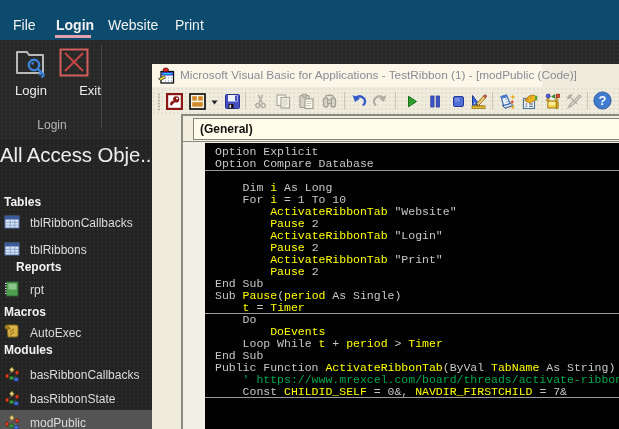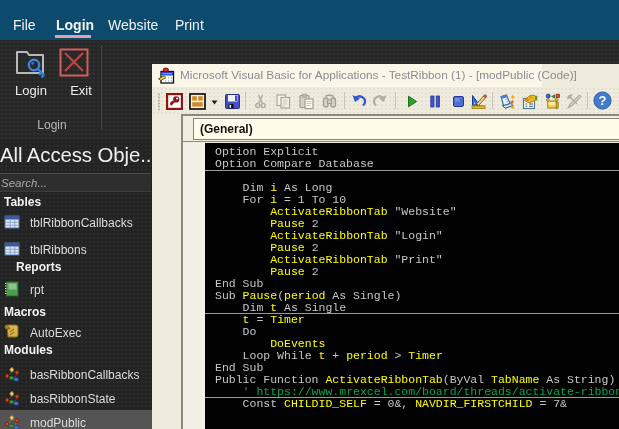--- a/index.html
+++ b/index.html
@@ -53,35 +53,32 @@
       <circle cx="20" cy="17" r="5.2" fill="none" stroke="#3b82d8" stroke-width="2.4"></circle>
       <circle cx="18.6" cy="15.4" r="1.3" fill="#3b82d8"></circle>
       <path d="M24 21 l6 6 M27.5 24.5 l-2.4 2.4 M30 27 l-2.4 2.4" stroke="#3b82d8" stroke-width="2.4" fill="none"></path>
     </svg>
 
     <svg class="abs" style="left:59px;top:8px" width="30" height="29" viewBox="0 0 30 29">
       <rect x="1.5" y="1.5" width="27" height="26" fill="none" stroke="#d25e5e" stroke-width="2"></rect>
       <path d="M6 5 L24 23 M24 5 L6 23" stroke="#c04545" stroke-width="2.2"></path>
     </svg>
     <div class="btnlabel" style="left:1px;">Login</div>
-    <div class="btnlabel" style="left:51px;">Exit</div>
+    <div class="btnlabel" style="left:60px;">Exit</div>
     <div id="grouplabel">Login</div>
   </div>
   <div class="abs" id="tabbar">
     <span class="tab" style="left:13px;">File</span>
     <span class="tab" style="left:56px;font-weight:bold;">Login</span>
     <span class="tab" style="left:108px;">Website</span>
     <span class="tab" style="left:175px;">Print</span>
     <div id="underline"></div>
   </div>
   <div class="abs" id="nav">
     <div id="navtitle">All Access Obje...</div>
-    <div id="searchbox">
-        <span>Search...</span>
-      </div>
     <div id="selrow"></div>
     <div class="navhead" style="top:55px;">Tables</div>
     <svg class="navicon" style="top:74px;" viewBox="0 0 16 16">
         <rect x="1" y="2" width="14" height="12" fill="#dce6f6" stroke="#5577aa"></rect>
         <rect x="1" y="2" width="14" height="3.5" fill="#3a5a9c"></rect>
         <path d="M6.2 5.5 V14 M10.8 5.5 V14 M1 8.3 H15 M1 11.2 H15" stroke="#8aa4cc" stroke-width="1" fill="none"></path>
       </svg>
     <div class="navitem" style="top:76px;">tblRibbonCallbacks</div>
     <svg class="navicon" style="top:101px;" viewBox="0 0 16 16">
         <rect x="1" y="2" width="14" height="12" fill="#dce6f6" stroke="#5577aa"></rect>
@@ -288,21 +285,20 @@
 <div>    Dim <span class="y">i</span> As Long</div>
 <div>    For <span class="y">i</span> = 1 To 10</div>
 <div>        <span class="y">ActivateRibbonTab</span> "Website"</div>
 <div>        <span class="y">Pause</span> 2</div>
 <div>        <span class="y">ActivateRibbonTab</span> "Login"</div>
 <div>        <span class="y">Pause</span> 2</div>
 <div>        <span class="y">ActivateRibbonTab</span> "Print"</div>
 <div>        <span class="y">Pause</span> 2</div>
 <div>End Sub</div>
 <div>Sub <span class="y">Pause</span>(<span class="y">period</span> As Single)</div>
-<div>    Dim <span class="y">t</span> As Single</div>
 <div>    <span class="y">t</span> = <span class="y">Timer</span></div>
 <div>    Do</div>
 <div>        <span class="y">DoEvents</span></div>
 <div>    Loop While <span class="y">t</span> + <span class="y">period</span> &gt; <span class="y">Timer</span></div>
 <div>End Sub</div>
 <div>Public Function <span class="y">ActivateRibbonTab</span>(ByVal <span class="y">TabName</span> As String)</div>
 <div>    <span class="g">' https://www.mrexcel.com/board/threads/activate-ribbon-tab-by</span></div>
 <div>    Const <span class="y">CHILDID_SELF</span> = 0&amp;, <span class="y">NAVDIR_FIRSTCHILD</span> = 7&amp;</div>
   </div>
   <div class="abs" style="left:152px;top:63px;width:467px;height:1px;background:#2a2a2a;"></div>

